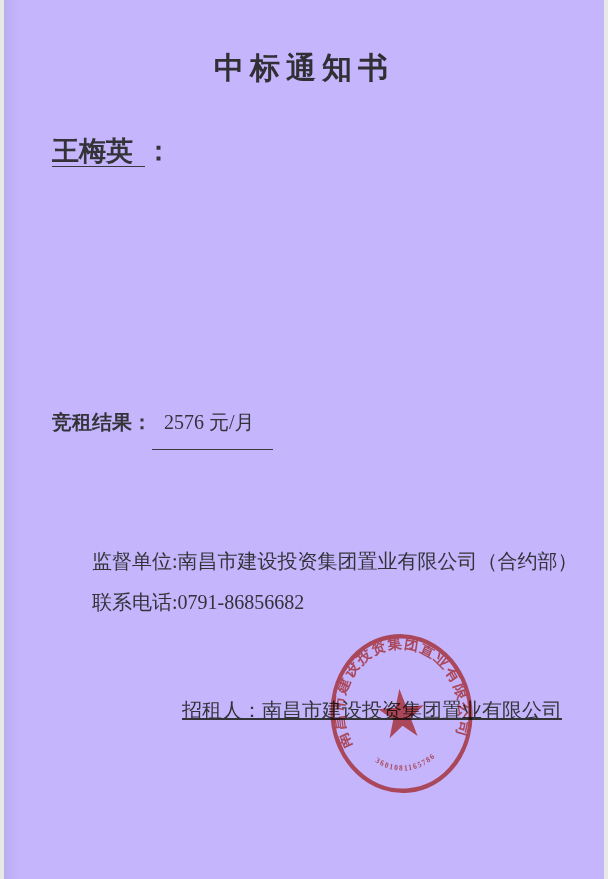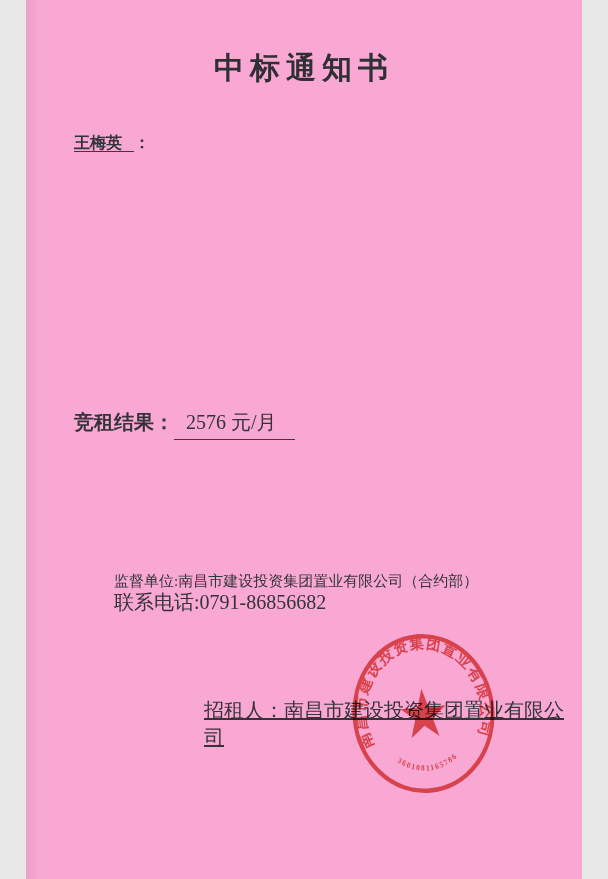--- a/index.html
+++ b/index.html
@@ -1,52 +1,52 @@
 <!DOCTYPE html>
 <html><head>
 <meta charset="utf-8">
 <style>
   html,body { margin:0; padding:0; background:#e8e8e8; }
   .page {
     position:relative;
-    width:556px; height:879px;
+    width:600px; height:879px;
     margin:0 auto;
-    background:#f9a8d4;
+    background:#c4b5fd;
     font-family:"Liberation Serif","DejaVu Serif",serif;
     color:#333338;
     overflow:hidden;
   }
   .edge-shade {
     position:absolute; inset:0;
     background:linear-gradient(90deg, rgba(60,60,60,.07), rgba(60,60,60,0) 16px);
     pointer-events:none;
   }
   .title {
     position:absolute; top:48px; left:0; width:100%;
     margin:0; text-align:center;
     font-size:30px; font-weight:700; letter-spacing:6px;
     color:#2f2f34;
   }
   .addressee {
     position:absolute; top:133px; left:48px;
-    font-size:16px; font-weight:700;text-align:right;
+    font-size:27px; font-weight:700;text-align:right;
   }
   .addressee .name { border-bottom:1.5px solid #3a3a3e; padding-right:12px; }
   .para {
     position:absolute; left:48px; width:514px; margin:0;
     font-size:20px; line-height:37px;
     text-align:justify; text-justify:inter-ideograph;
   }
   .para1 { top:175px; text-indent:40px; }
   .hl { font-weight:700; border-bottom:1.6px solid #3a3a3e; }
   .result { position:absolute; top:409px; left:48px; font-size:20px; }
   .result .label { font-weight:700; }
-  .result .value { border-bottom:1.5px solid #3a3a3e; padding:0 18px 6px 12px;text-align:center; }
+  .result .value { border-bottom:1.5px solid #3a3a3e; padding:0 18px 16px 12px;text-align:center; }
   .notice { top:486px; line-height:36px; text-indent:40px; }
-  .supervisor { position:absolute; top:572px; left:48px; width:545px; font-size:15px; text-indent:40px; }
+  .supervisor { position:absolute; top:548px; left:48px; width:545px; font-size:20px; text-indent:40px; }
   .phone { position:absolute; top:589px; left:48px; font-size:20px; text-indent:40px; }
   .signature-line { position:absolute; top:697px; left:178px; font-size:20px;text-decoration:underline; }
   .signature-date { position:absolute; top:734px; left:322px; font-size:20px; letter-spacing:1px; }
   .seal {
     position:absolute; left:324px; top:631px;
     width:147px; height:165px;
     mix-blend-mode:multiply; opacity:.85;
     transform:rotate(-5deg);
     pointer-events:none;
   }

